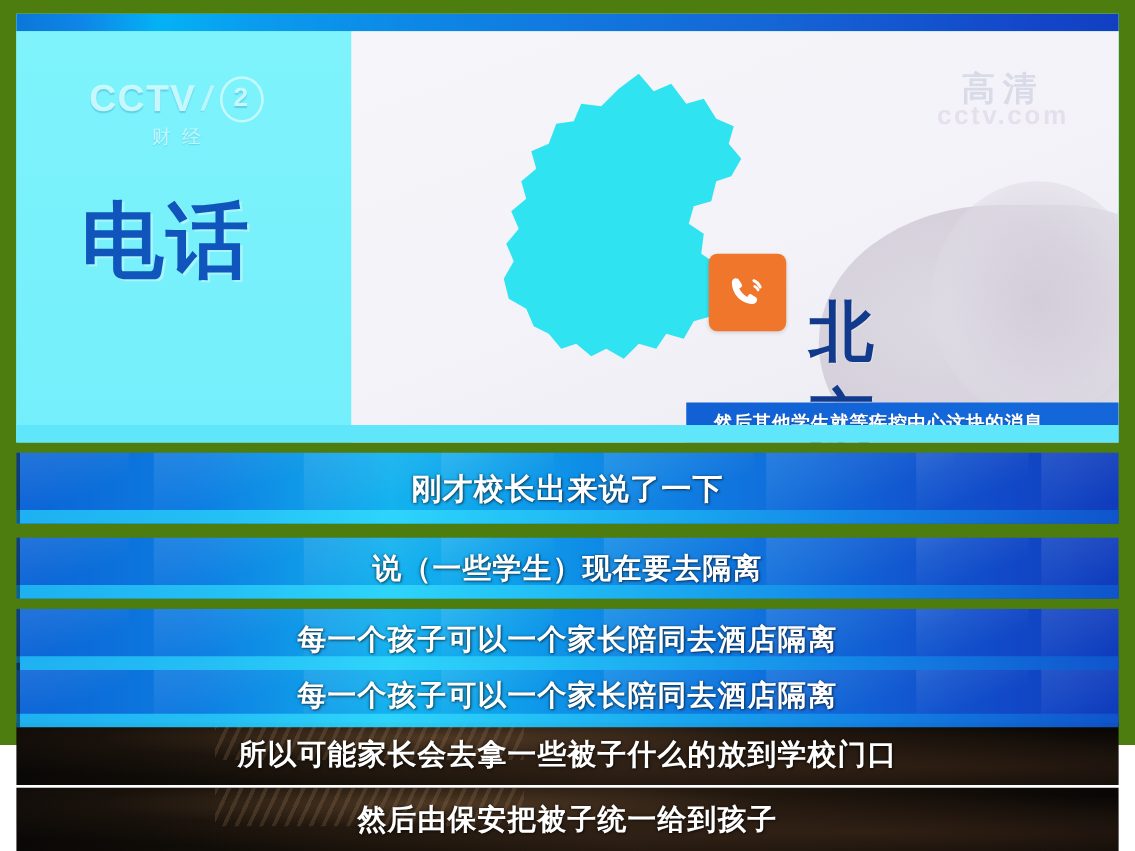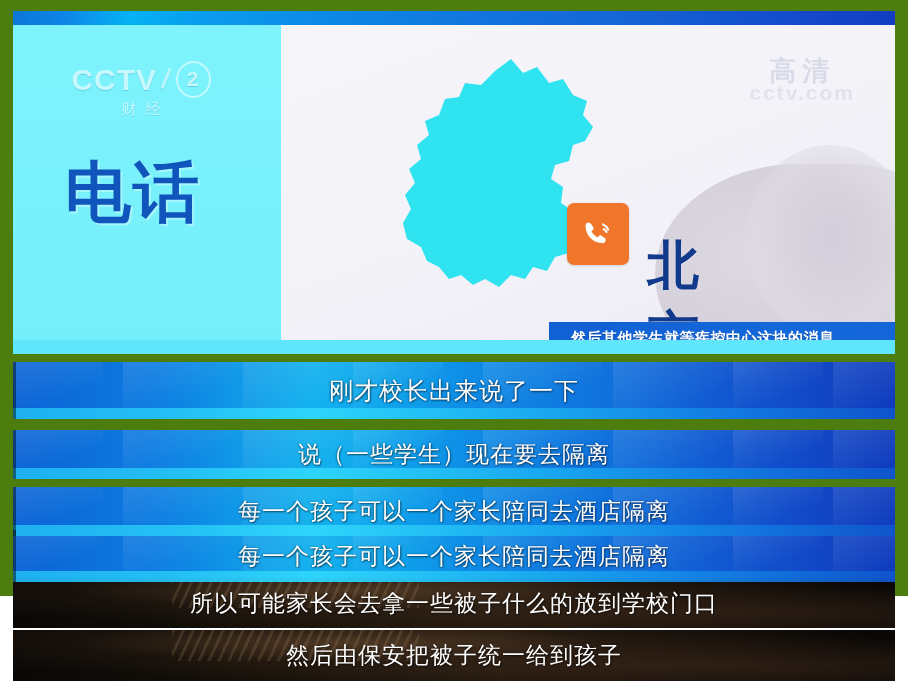--- a/index.html
+++ b/index.html
@@ -104,21 +104,21 @@
   .bottom-cyan{
     position:absolute;left:0;bottom:0;width:100%;height:14px;background:#5fe6fa;
   }
 
   
   .band{
     position:absolute;left:13px;width:882px;overflow:hidden;
     display:flex;align-items:center;justify-content:center;
   }
   .band .txt{
-    color:#ffffff;font-weight:normal;letter-spacing:1px;
+    color:#ffffff;font-weight:bold;letter-spacing:1px;
     text-shadow:1px 1px 2px rgba(0,0,0,.55), -1px 0 2px rgba(0,0,0,.35);
     position:relative;z-index:3;
   }
   .blue-bg{
     position:absolute;inset:0;
     background:
       linear-gradient(90deg,
         #0b63d6 0%, #0c6fda 8%, #0d7ce2 16%, #109ae8 26%,
         #14b2ef 34%, #0fa5ec 42%, #0e8ce6 52%, #0f7ae0 62%,
         #1169d9 72%, #1155cf 82%, #1147c6 91%, #0f3cbd 100%);

